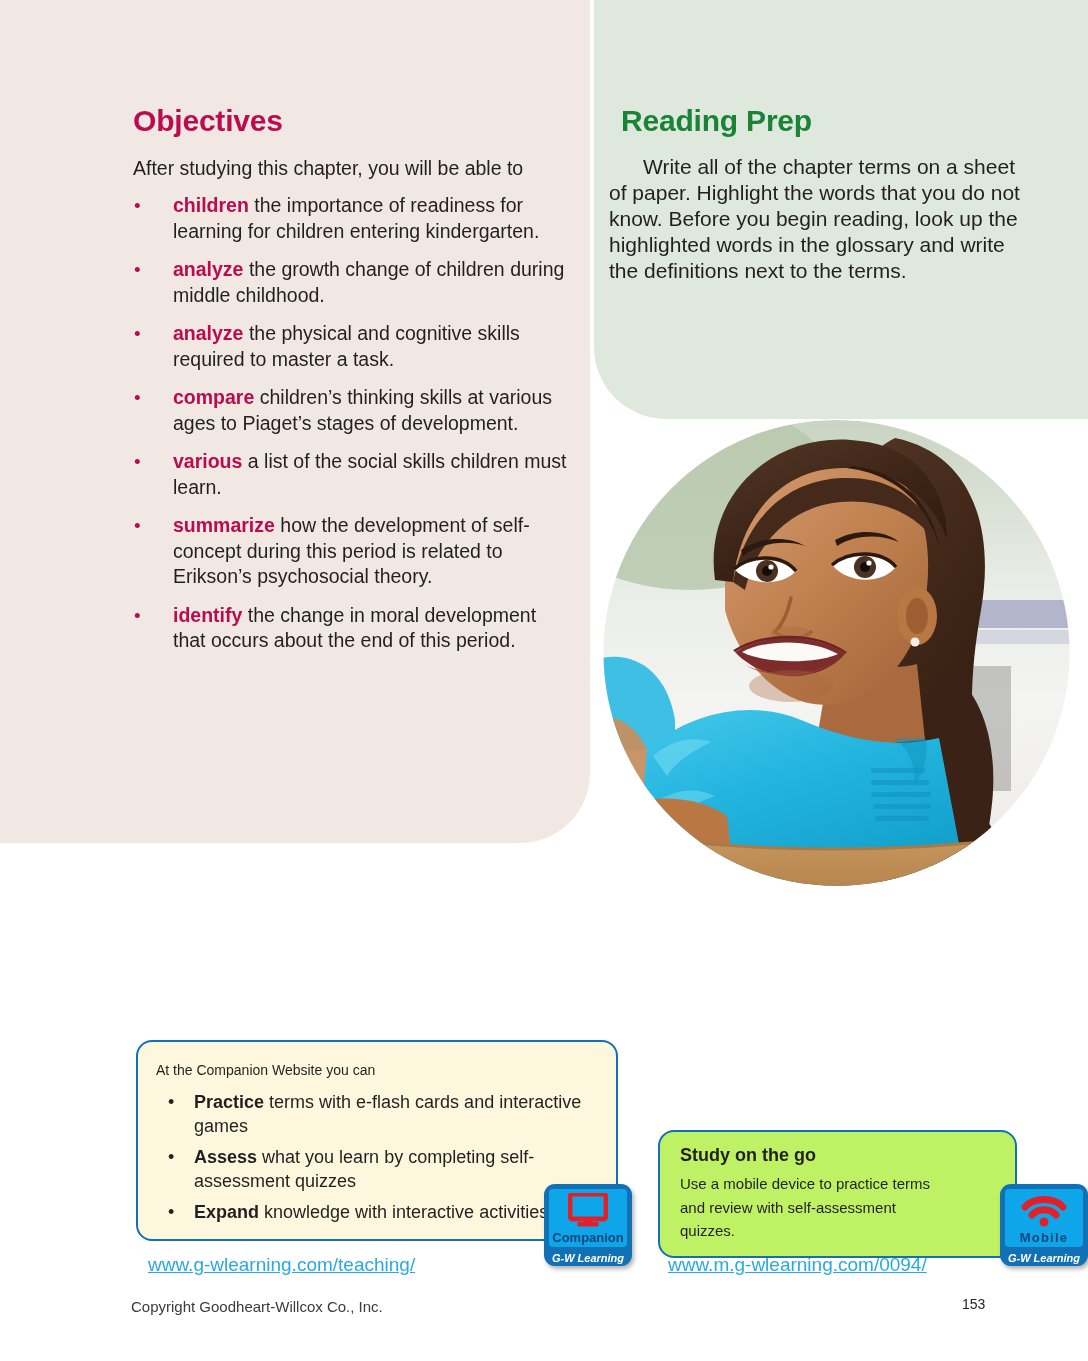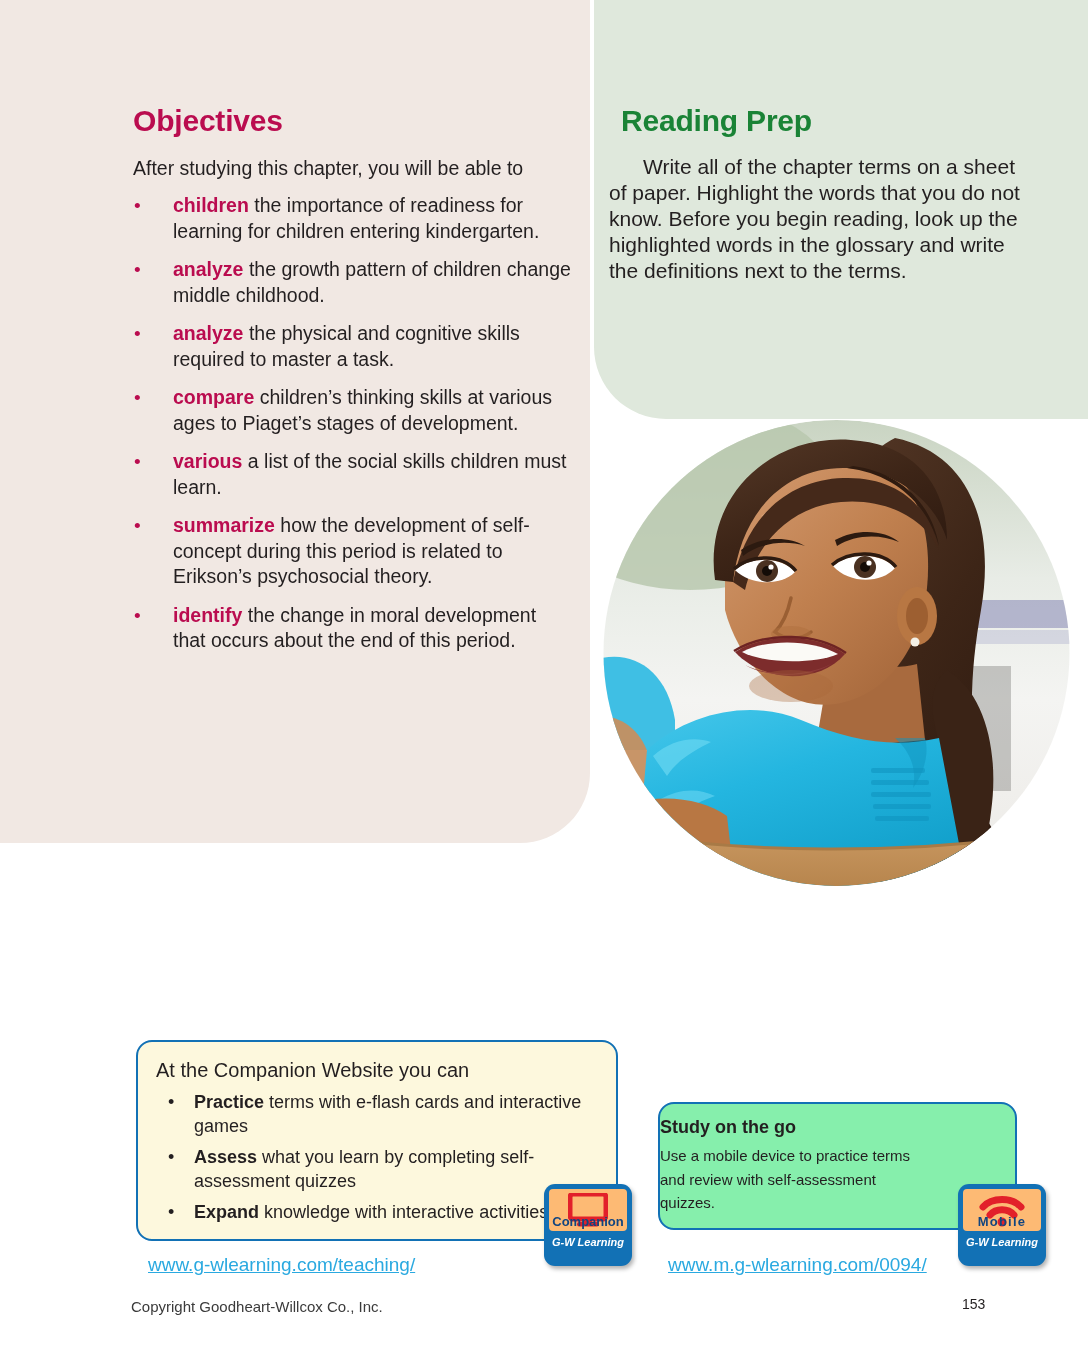--- a/index.html
+++ b/index.html
@@ -123,21 +123,21 @@
     left: 136px;
     top: 1040px;
     width: 482px;
     box-sizing: border-box;
     border: 2.5px solid #1271b5;
     border-radius: 16px;
     background: #fdf8dd;
     padding: 16px 18px 14px 18px;
   }
   .companion-intro {
-    font-size: 20px;
+    font-size: 14px;
     line-height: 24px;
     margin: 0 0 9px 0;
   }
   ul.cw-list {
     list-style: none;
     margin: 0;
     padding: 0;
   }
   ul.cw-list li {
     position: relative;
@@ -163,27 +163,27 @@
     color: #2aa9e0;
     white-space: nowrap;
   }
   #companion-url { left: 148px; top: 1254px; }
   #mobile-url    { left: 668px; top: 1254px; }
 
   
   .mobile-box {
     position: absolute;
     left: 658px;
-    top: 1102px;
+    top: 1130px;
     width: 359px;
     box-sizing: border-box;
     border: 2.5px solid #1271b5;
     border-radius: 16px;
-    background: #86efac;
-    padding: 13px 16px 13px 0;
+    background: #bef264;
+    padding: 13px 16px 13px 20px;
   }
   .mobile-head {
     font-size: 18px;
     font-weight: bold;
     margin: 0 0 6px 0;
   }
   .mobile-body {
     font-size: 15px;
     line-height: 23.5px;
     margin: 0;
@@ -195,26 +195,26 @@
     position: absolute;
     width: 88px;
     height: 82px;
     background: #1271b5;
     border-radius: 11px;
     box-shadow: 2px 3px 4px rgba(0,0,0,0.3);
     box-sizing: border-box;
     padding: 5px 5px 0 5px;
   }
   #badge-companion { left: 544px; top: 1184px; }
-  #badge-mobile    { left: 958px; top: 1184px; }
+  #badge-mobile    { left: 1000px; top: 1184px; }
 
   .badge-inner {
-    background: #fdba74;
+    background: #0ea5e9;
     border-radius: 4px;
-    height: 42px;
+    height: 58px;
     position: relative;
     overflow: hidden;
   }
   .badge-glyph {
     position: absolute;
     left: 0; right: 0; top: 4px;
     display: flex;
     justify-content: center;
   }
   .badge-word {
@@ -258,21 +258,21 @@
 <div class="panel-green"></div>
 
 <section class="objectives">
   <h1 class="obj-title">Objectives</h1>
   <p class="obj-intro">After studying this chapter, you will be able to</p>
   <ul class="obj-list">
     <li>
       <span class="bullet">•</span><span class="verb">children</span><span> the importance of readiness for learning for children entering kindergarten.</span>
     </li>
     <li>
-      <span class="bullet">•</span><span class="verb">analyze</span><span> the growth pattern of children change middle childhood.</span>
+      <span class="bullet">•</span><span class="verb">analyze</span><span> the growth change of children during middle childhood.</span>
     </li>
     <li>
       <span class="bullet">•</span><span class="verb">analyze</span><span> the physical and cognitive skills required to master a task.</span>
     </li>
     <li>
       <span class="bullet">•</span><span class="verb">compare</span><span> children’s thinking skills at various ages to Piaget’s stages of development.</span>
     </li>
     <li>
       <span class="bullet">•</span><span class="verb">various</span><span> a list of the social skills children must learn.</span>
     </li>

